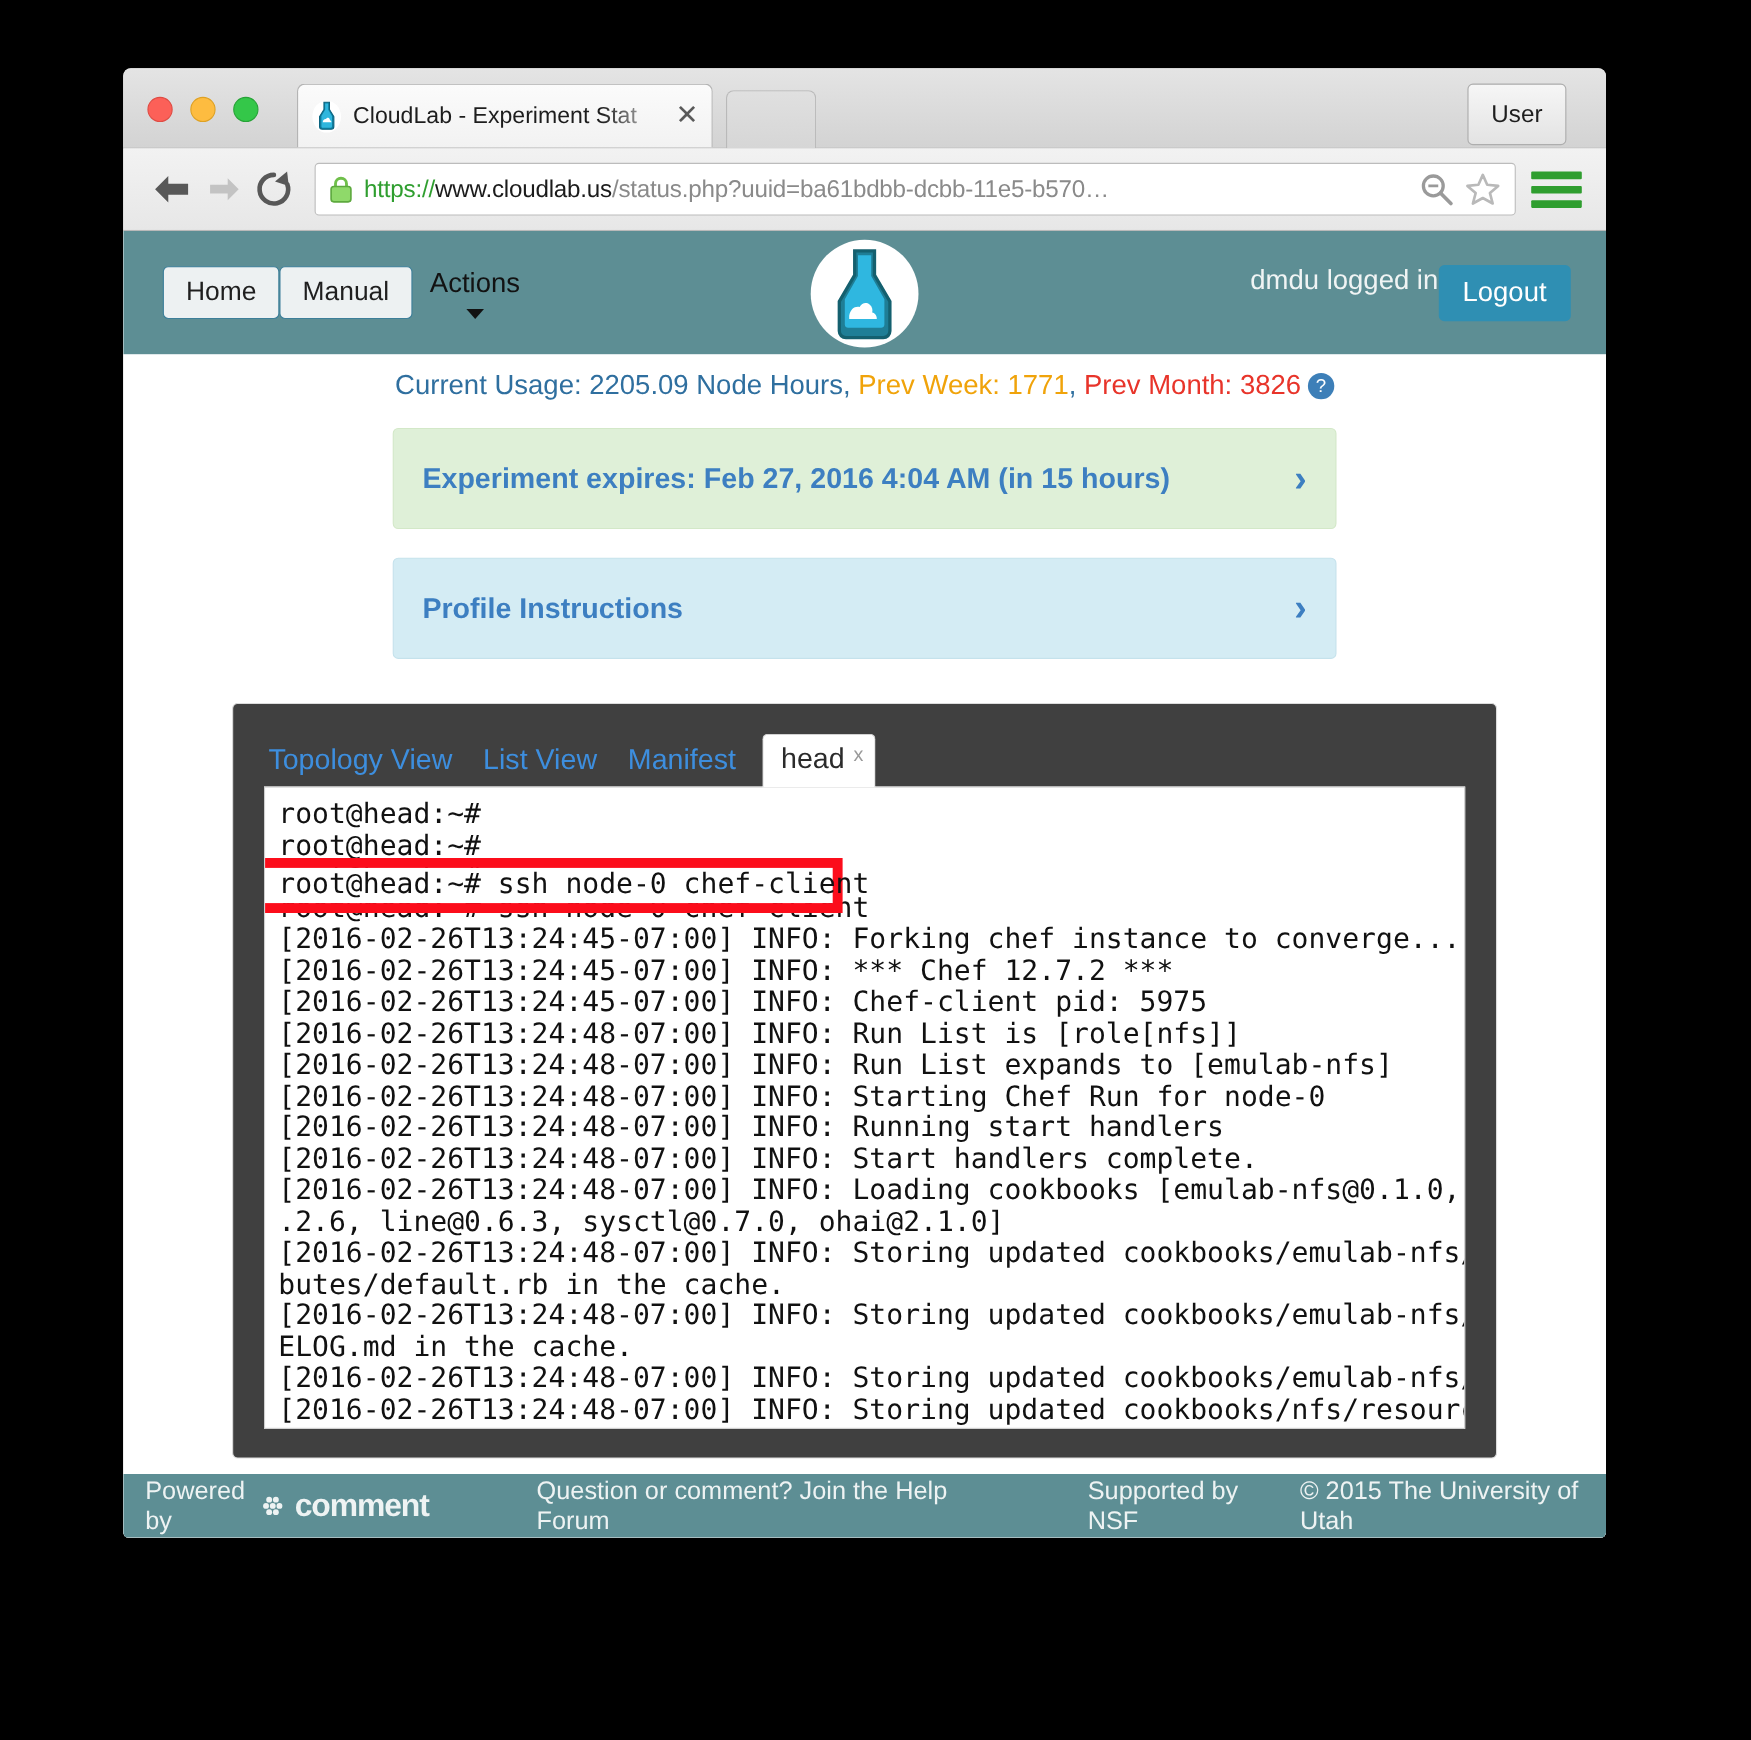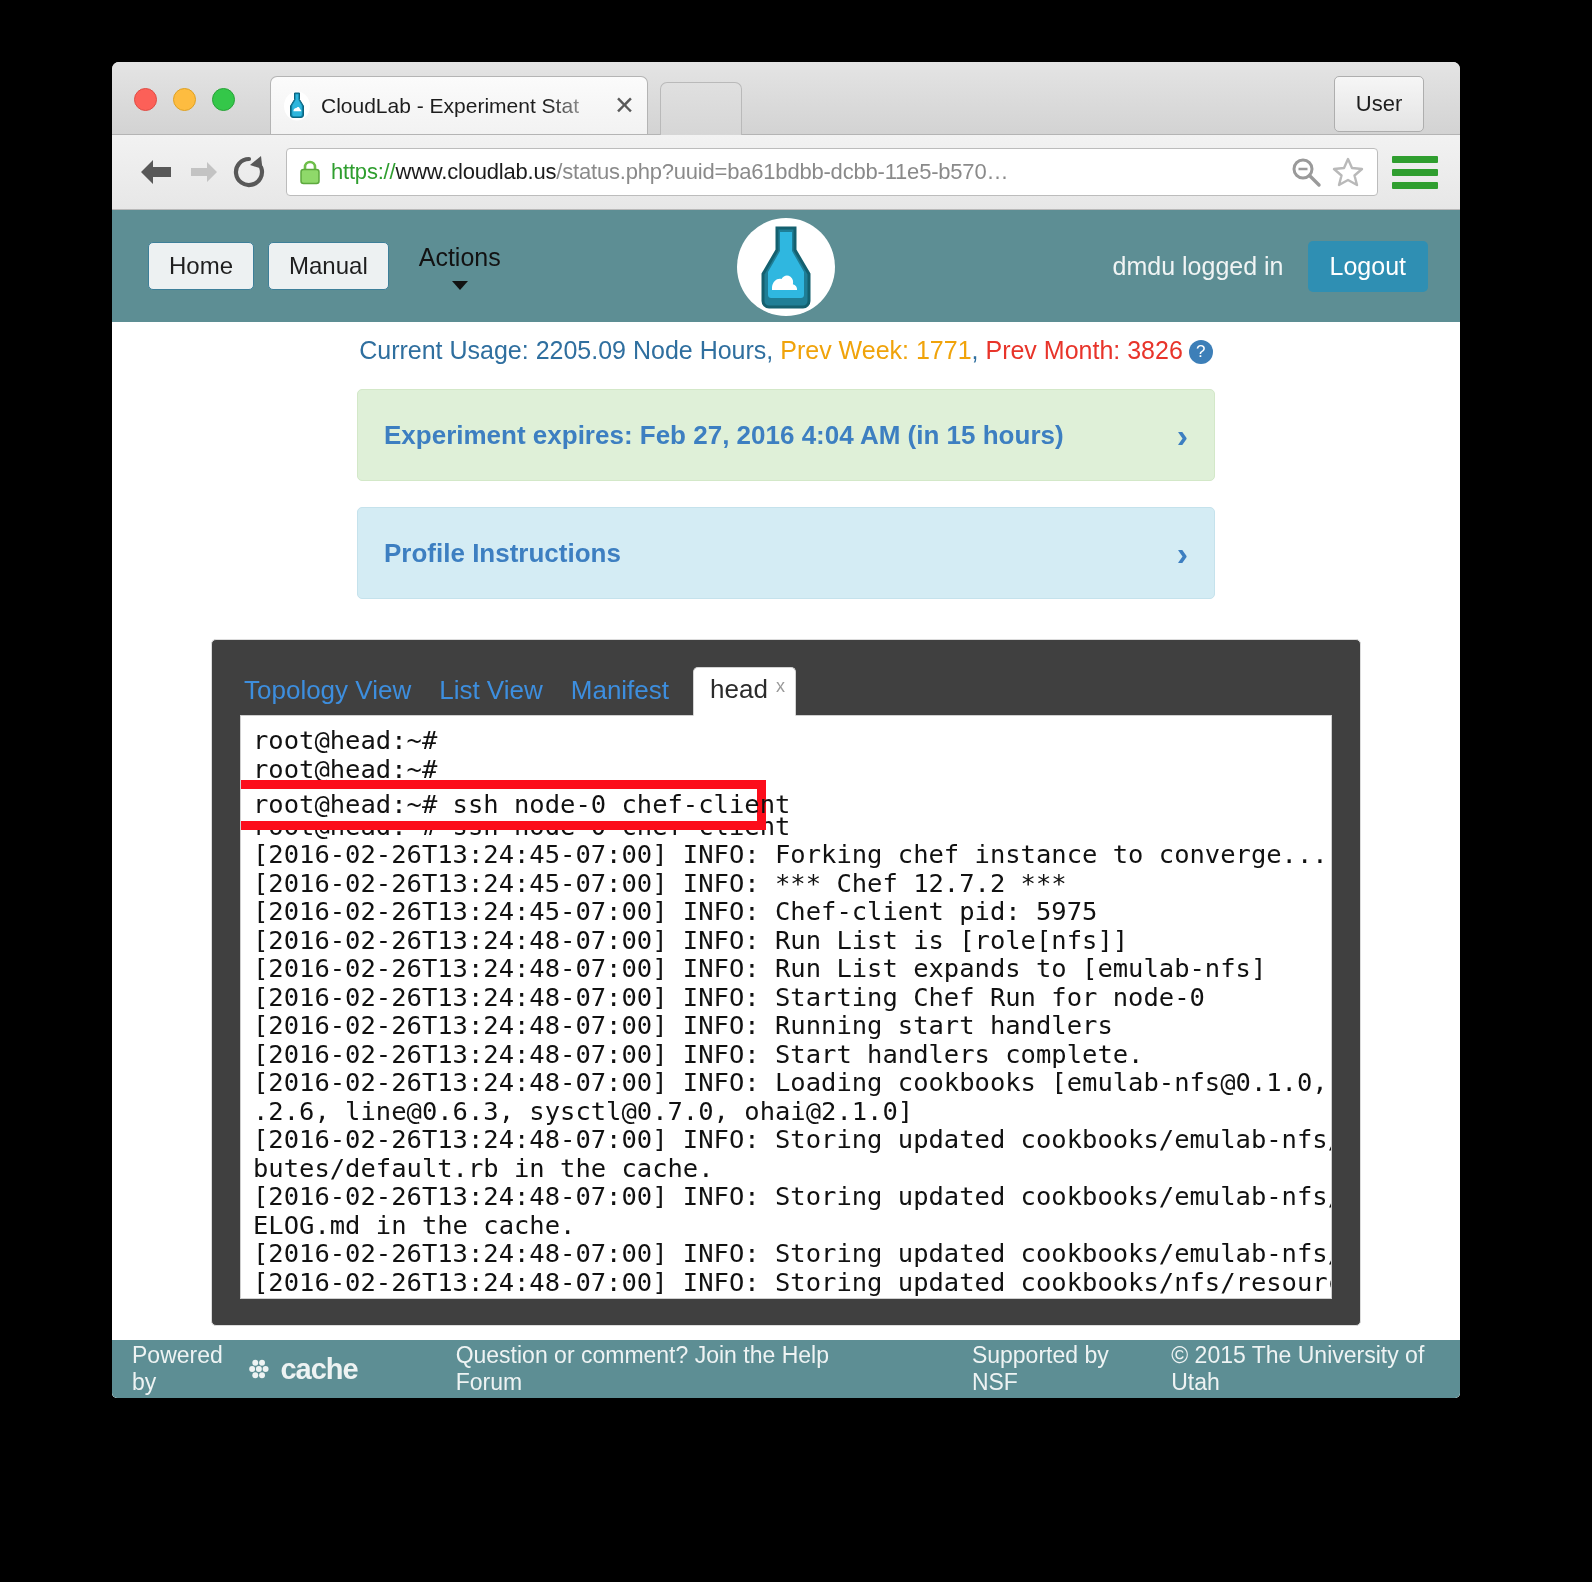--- a/index.html
+++ b/index.html
@@ -72,33 +72,33 @@
   .url .path{color:#8a8a8a;}
   .url-ico{flex:none;margin-left:8px;}
   .menu-btn{width:46px;height:46px;margin-left:14px;flex:none;display:flex;flex-direction:column;justify-content:center;gap:6px;}
   .menu-btn i{display:block;height:7px;background:#2f9e2f;border-radius:1px;}
   
   .page{position:relative;height:1188px;background:#fff;overflow:hidden;}
   .navbar{
     height:112px;background:#5d8e94;position:relative;
     display:flex;align-items:center;
   }
-  .nav-left{display:flex;align-items:center;gap:14px;margin-left:36px;}
+  .nav-left{display:flex;align-items:center;margin-left:36px;}
   .nav-btn{
     background:#edf1f2;border:1px solid #3d7f99;border-radius:5px;
     color:#1f1f1f;font-size:24px;padding:11px 20px;line-height:1;
   }
   .nav-actions{color:#121212;font-size:25px;margin-left:16px;display:flex;align-items:center;gap:9px;flex-direction:column;}
   .caret{width:0;height:0;border-left:8px solid transparent;border-right:8px solid transparent;border-top:9px solid #121212;}
   .logo{
     position:absolute;left:50%;top:8px;transform:translateX(-50%);
     width:98px;height:98px;border-radius:50%;background:#fff;
     display:flex;align-items:center;justify-content:center;
   }
-  .nav-right{position:absolute;right:32px;display:flex;align-items:center;gap:24px;}
+  .nav-right{position:absolute;right:32px;display:flex;}
   .logged{color:#f0f4f4;font-size:25px;}
   .logout{
     background:#2f8fb3;color:#fff;font-size:25px;border:none;border-radius:5px;
     padding:13px 22px;line-height:1;
   }
   .usage{
     text-align:center;font-size:25px;padding:14px 0 4px;
   }
   .usage .u1{color:#2f6f9f;}
   .usage .u2{color:#f0a30a;}
@@ -299,21 +299,21 @@
         <span>Powered by</span>
         <svg class="emu-mark" viewBox="0 0 26 24">
           <circle cx="7" cy="5" r="3.3" fill="#eef3f3"></circle>
             <circle cx="14.5" cy="5" r="3.3" fill="#eef3f3"></circle>
           <circle cx="3.5" cy="12" r="3.3" fill="#eef3f3"></circle>
             <circle cx="11" cy="12" r="3.3" fill="#eef3f3"></circle>
           <circle cx="18.5" cy="12" r="3.3" fill="#eef3f3"></circle>
             <circle cx="7" cy="19" r="3.3" fill="#eef3f3"></circle>
           <circle cx="14.5" cy="19" r="3.3" fill="#eef3f3"></circle>
         </svg>
-        <span class="f-emu">cache</span>
+        <span class="f-emu">comment</span>
       </span>
       <span class="f2">Question or comment? Join the Help Forum</span>
       <span class="f3">Supported by NSF</span>
       <span class="f4">© 2015 The University of Utah</span>
     </div>
 
   </div>
 </div>
 
 </body></html>

